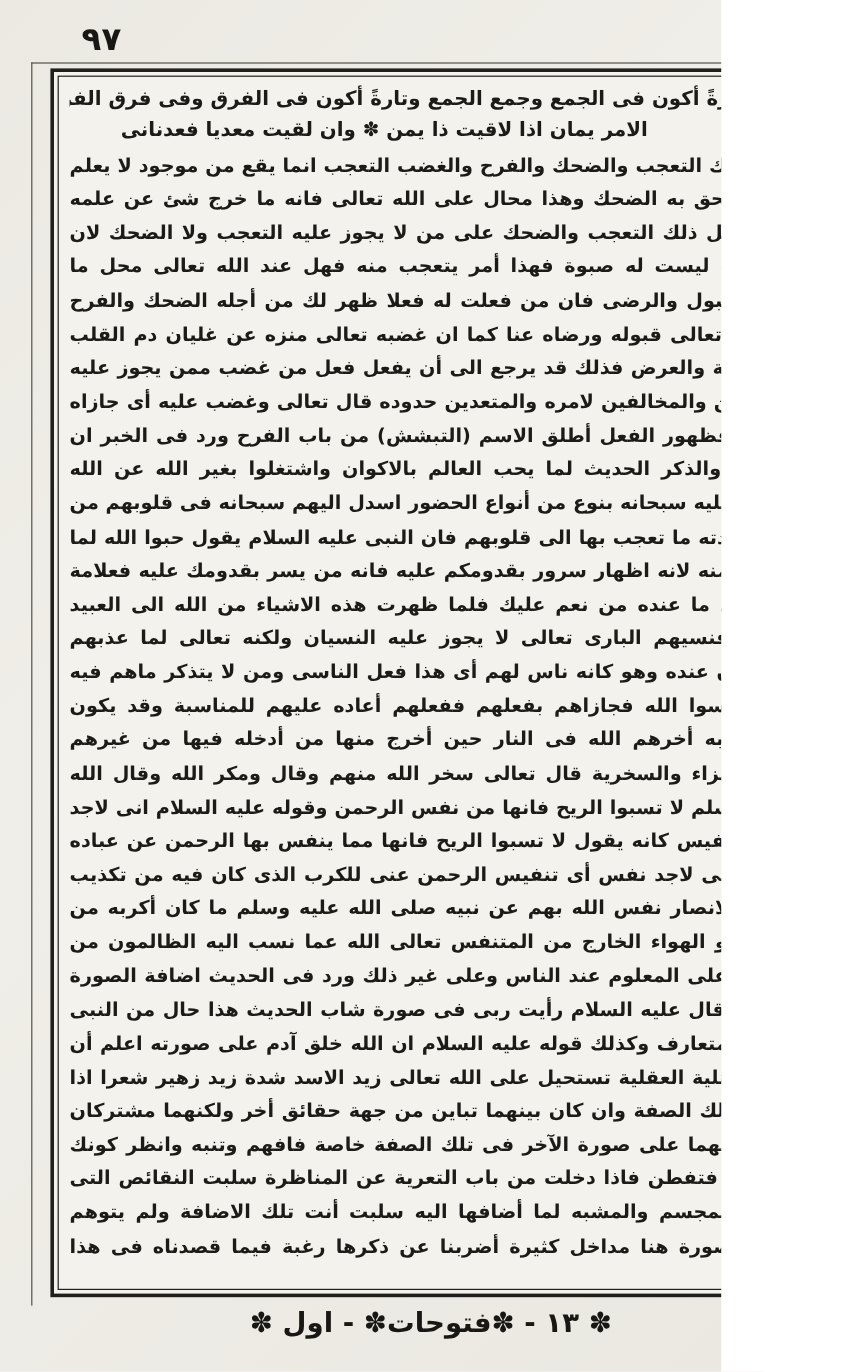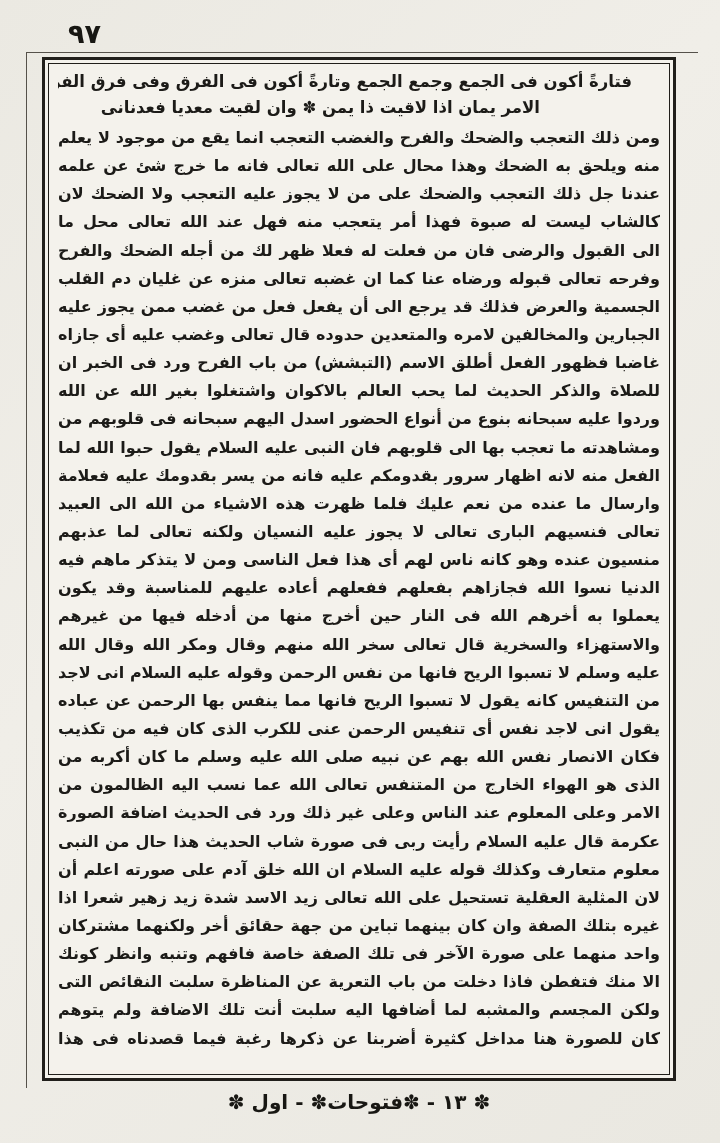--- a/index.html
+++ b/index.html
@@ -1,18 +1,18 @@
 <!DOCTYPE html>
 <html><head>
 <meta charset="utf-8">
 <style>
   html, body { margin: 0; padding: 0; }
   .page {
     position: relative;
-    width: 720px;
+    width: 601px;
     height: 1143px;
     background: linear-gradient(135deg, #ebe9e2 0%, #f0eee8 40%, #eae8e1 100%);
     font-family: "DejaVu Sans", sans-serif;
     color: #1c1b18;
     overflow: hidden;
   }
   .page-number {
     position: absolute;
     left: 68px;
     top: 18px;
@@ -72,21 +72,21 @@
     overflow: hidden;
     text-align: justify;
     text-align-last: justify;
   }
   .footer {
     position: absolute;
     left: 42px; top: 1090px;
     width: 634px;
     direction: rtl;
     text-align: center;
-    font-size: 20px;
+    font-size: 23px;
     font-weight: bold;
     letter-spacing: 1px;
     color: #181713;
   }
 </style>
 </head>
 <body>
 
 <div class="page">
 

